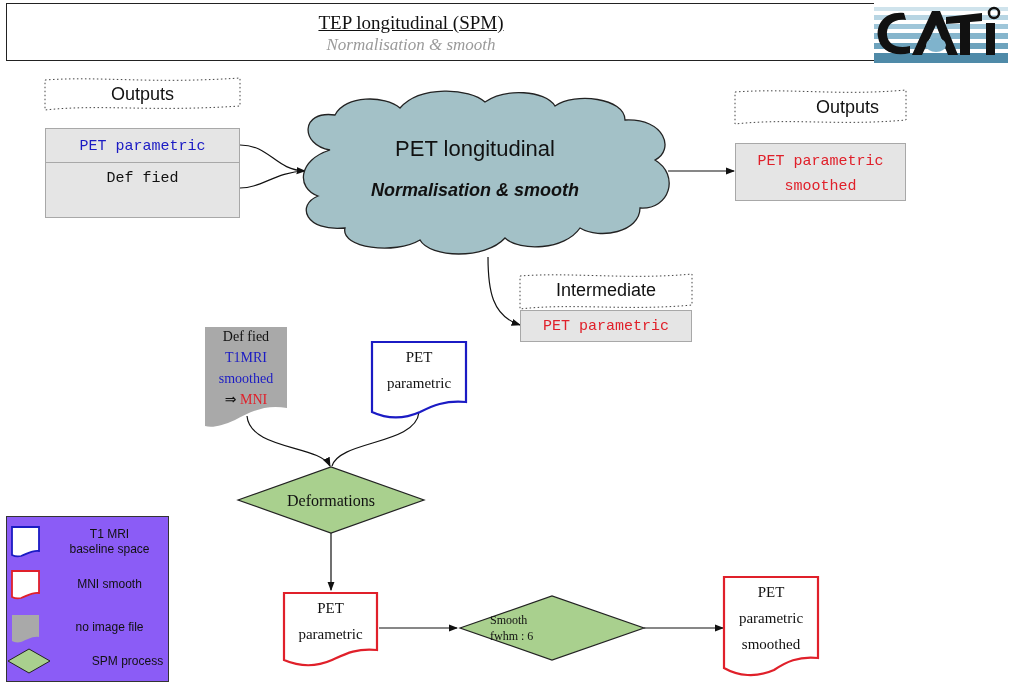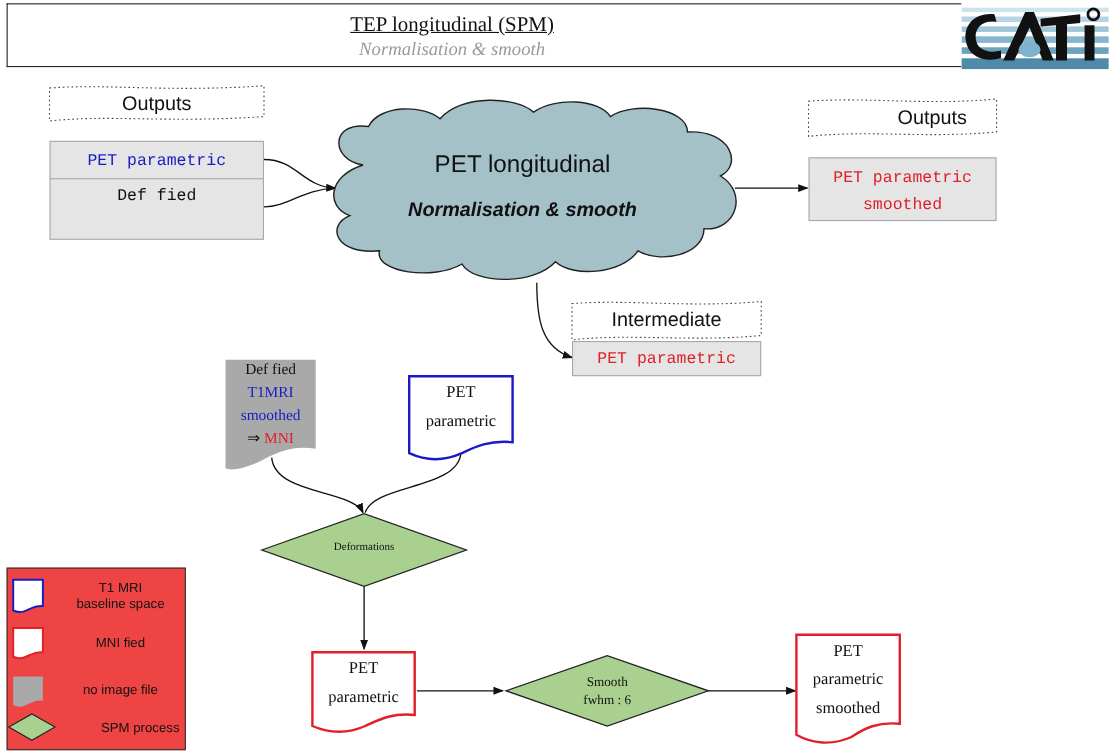--- a/index.html
+++ b/index.html
@@ -10,21 +10,21 @@
   .header-title span { text-decoration:underline; }
   .header-sub { left:6px; top:35px; width:810px; text-align:center; font-size:17px; font-style:italic; color:#9a9a9a; }
   .logo { left:874px; top:3px; width:134px; height:60px; }
   .sans { font-family:"Liberation Sans", sans-serif; }
   .box { border:1px solid #a8a8a8; background:#e5e5e5; box-sizing:border-box; text-align:center;font-family:Liberation Mono, monospace; }
   .blue { color:#1b1bc4; }
   .red { color:#e0202a; }
   .dark { color:#111; }
   .tagtext { font-family:"Liberation Sans", sans-serif; font-size:18px; color:#111; text-align:center; }
   .serif15 { font-size:15px; line-height:25px; }
-  .legend { left:6px; top:516px; width:163px; height:166px; background:#ef4444; border:1px solid #333; box-sizing:border-box; }
+  .legend { left:6px; top:516px; width:163px; height:166px; background:#8b5cf6; border:1px solid #333; box-sizing:border-box; }
   .leg-text { font-family:"Liberation Sans", sans-serif; font-size:12px; color:#111; text-align:center; line-height:15px; }
 </style>
 </head>
 <body>
 
 <div class="abs header"></div>
 <div class="abs header-title"><span>TEP longitudinal (SPM)</span></div>
 <div class="abs header-sub">Normalisation &amp; smooth</div>
 <svg class="abs logo" viewBox="0 0 134 60">
   <rect x="0" y="0" width="134" height="60" fill="#ffffff"></rect>
@@ -106,28 +106,28 @@
   <div class="blue">T1MRI</div>
   <div class="blue">smoothed</div>
   <div><span class="dark">⇒</span> <span class="red">MNI</span></div>
 </div>
 
 <div class="abs serif15" style="left:372px;top:344px;width:94px;text-align:center;line-height:26px;font-size:15px;">
   <div class="dark">PET</div>
   <div class="dark">parametric</div>
 </div>
 
-<div class="abs" style="left:258px;top:492px;width:146px;text-align:center;font-size:10px;color:#111;">Deformations</div>
+<div class="abs" style="left:258px;top:492px;width:146px;text-align:center;font-size:16px;color:#111;">Deformations</div>
 
 <div class="abs serif15" style="left:284px;top:595px;width:93px;text-align:center;line-height:26px;font-size:15px;">
   <div class="dark">PET</div>
   <div class="dark">parametric</div>
 </div>
 
-<div class="abs" style="left:490px;top:612px;width:124px;text-align:center;font-size:12px;line-height:16px;color:#111;">
+<div class="abs" style="left:490px;top:612px;width:124px;text-align:left;font-size:12px;line-height:16px;color:#111;">
   <div>Smooth</div>
   <div>fwhm : 6</div>
 </div>
 
 <div class="abs serif15" style="left:724px;top:579px;width:94px;text-align:center;line-height:26px;font-size:15px;">
   <div class="dark">PET</div>
   <div class="dark">parametric</div>
   <div class="dark">smoothed</div>
 </div>
 
@@ -135,16 +135,16 @@
   <svg class="abs" style="left:0;top:0;" width="163" height="166">
     <path d="M5 10 L32 10 L32 34 C25 33 20 37 14 39 C10 40 7 39 5 38 Z" fill="#fff" stroke="#1b1bc4" stroke-width="1.8"></path>
     <path d="M5 54 L32 54 L32 76 C25 75 20 79 14 81 C10 82 7 81 5 80 Z" fill="#fff" stroke="#e0202a" stroke-width="1.8"></path>
     <path d="M5 98 L32 98 L32 120 C25 119 20 123 14 125 C10 126 7 125 5 124 Z" fill="#a9a9a9"></path>
     <path d="M1 144 L22 132 L43 144 L22 156 Z" fill="#a9d08e" stroke="#222" stroke-width="1"></path>
   </svg>
   <div class="abs leg-text" style="left:50px;top:10px;width:105px;">
     <div>T1 MRI</div>
     <div>baseline space</div>
   </div>
-  <div class="abs leg-text" style="left:50px;top:60px;width:105px;">MNI fied</div>
+  <div class="abs leg-text" style="left:50px;top:60px;width:105px;">MNI smooth</div>
   <div class="abs leg-text" style="left:50px;top:103px;width:105px;text-align:center;">no image file</div>
   <div class="abs leg-text" style="left:68px;top:137px;width:105px;">SPM process</div>
 </div>
 
 </body></html>

